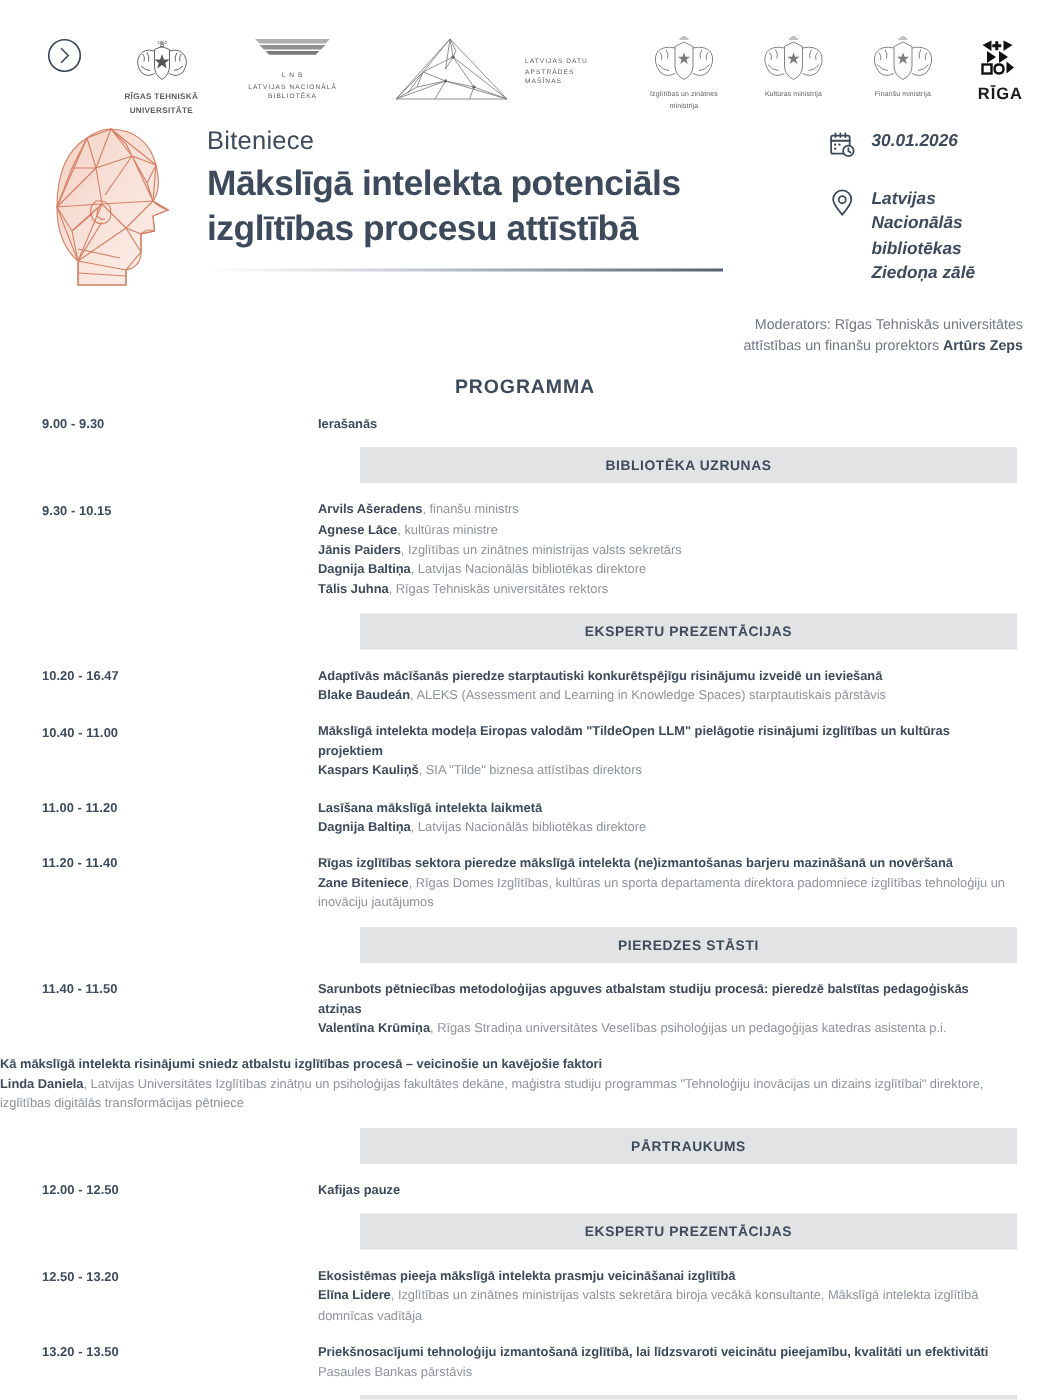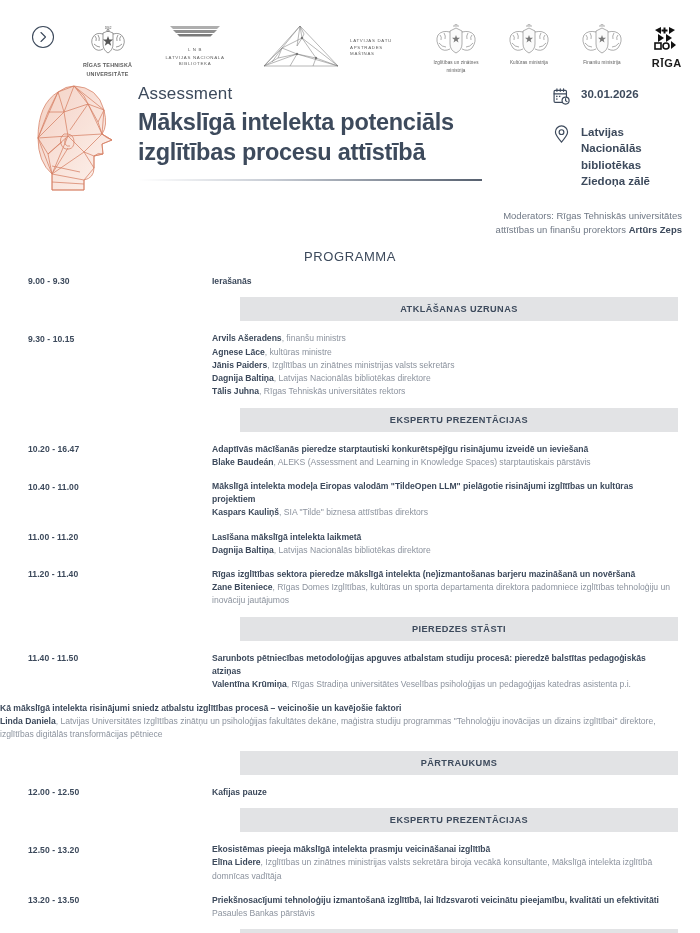--- a/index.html
+++ b/index.html
@@ -77,36 +77,37 @@
     padding-top: 6px;
     padding-left: 8px;
   }
   .meta-item { display: flex; align-items: flex-start; gap: 9px; margin-bottom: 14px; }
   .meta-icon { flex: 0 0 20px; padding-top: 1px; }
   .meta-text {
     font-size: 11.5px;
     font-weight: bold;
     line-height: 1.42;
     color: #3d4a5c;
+    font-style: italic;
   }
 
   .moderator {
     text-align: right;
     padding: 6px 18px 0 0;
     font-size: 9.5px;
     line-height: 1.45;
     color: #6f7885;
   }
   .moderator b { color: #3d4a5c; }
 
   
   .programma-heading {
     text-align: center;
     font-size: 13px;
-    font-weight: normal;
+    font-weight: bold;
     letter-spacing: .045em;
     color: #3d4a5c;
     margin-top: 12px;
     padding-left: 0px;
   }
 
   .schedule { margin-top: 9px; padding: 0 22px 0 0; }
 
   .row { display: flex; align-items: flex-start; padding: 0 0 0 0; margin-bottom: 9px; margin-top: 11px; }
   .row-time {
@@ -299,21 +300,21 @@
           <path d="M36 52 q-5 4 -3 10 q2 6 8 5 q5 -1 5 -7 q0 -7 -6 -8 q-2 0 -4 0 Z"></path>
           <path d="M38 56 q-2 3 -1 6 q2 3 5 2"></path>
           <path d="M40 66 L24 92 M42 48 L60 22 M34 60 L20 72"></path>
           <path d="M74 52 q4 4 10 6 M66 74 q4 -4 9 -2"></path>
           <path d="M24 100 L56 102 M24 84 L52 90"></path>
         </g>
       </svg>
     </div>
 
     <div class="title-text">
-      <div class="kicker">Assessment</div>
+      <div class="kicker">Biteniece</div>
       <div class="main-title">
         <div>Mākslīgā intelekta potenciāls</div>
         <div>izglītības procesu attīstībā</div>
       </div>
       <div class="rule"></div>
     </div>
 
     <div class="meta-col">
       <div class="meta-item">
         <span class="meta-icon">
@@ -362,21 +363,21 @@
   <div class="programma-heading">PROGRAMMA</div>
 
   <div class="schedule" id="schedule">
       <div class="row">
         <div class="row-time">9.00 - 9.30</div>
         <div class="row-body">
           <div class="ev-title">Ierašanās</div>
         </div>
       </div>
       <div class="section-bar">
-        <span>ATKLĀŠANAS UZRUNAS</span>
+        <span>BIBLIOTĒKA UZRUNAS</span>
       </div>
       <div class="row">
         <div class="row-time">9.30 - 10.15</div>
         <div class="row-body">
           <div class="ev-people">
             <div class="person"><b>Arvils Ašeradens</b><span>, finanšu ministrs</span></div>
             <div class="person"><b>Agnese Lāce</b><span>, kultūras ministre</span></div>
             <div class="person"><b>Jānis Paiders</b><span>, Izglītības un zinātnes ministrijas valsts sekretārs</span></div>
             <div class="person"><b>Dagnija Baltiņa</b><span>, Latvijas Nacionālās bibliotēkas direktore</span></div>
             <div class="person"><b>Tālis Juhna</b><span>, Rīgas Tehniskās universitātes rektors</span></div>

